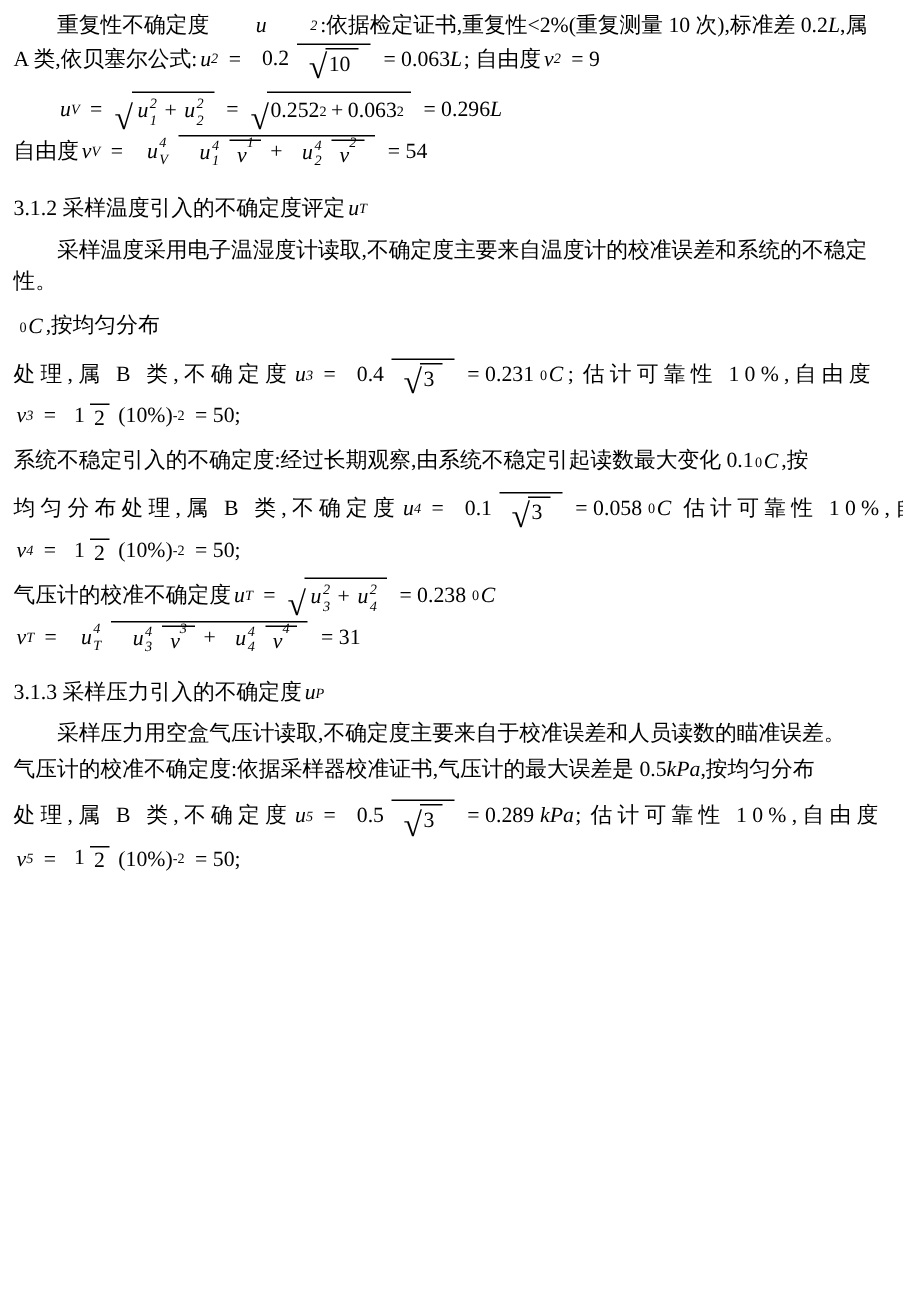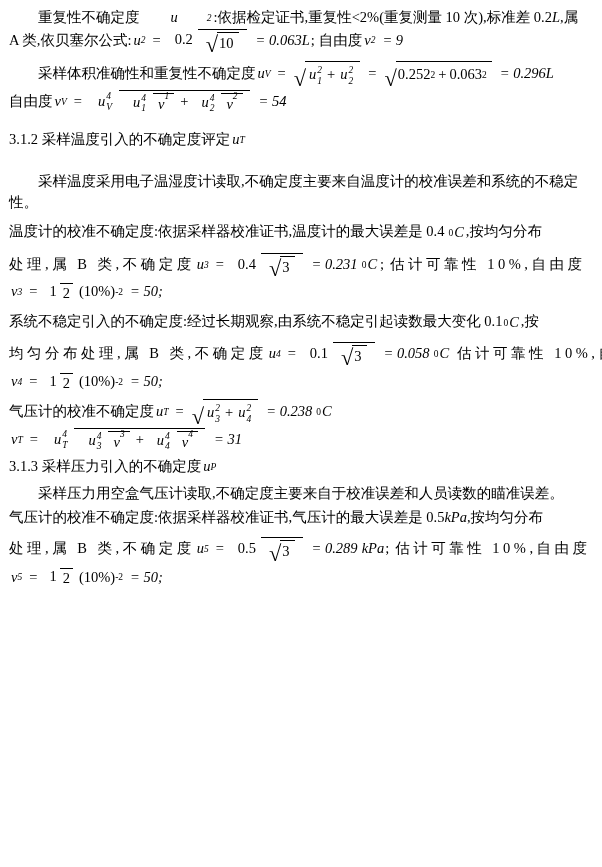--- a/index.html
+++ b/index.html
@@ -13,21 +13,21 @@
   }
   p{ margin:0; }
   .row{ display:flex; align-items:center; white-space:nowrap; }
   .ind{ text-indent:29px; }
   .pind{ padding-left:29px; }
   .mi{ font-style:italic; font-family:"Liberation Serif","DejaVu Serif",serif; }
   sub,sup{ font-size:9.5px; line-height:0; }
   sub.mi,sup.mi{ font-style:italic; }
   .mrow{ display:inline-flex; align-items:center; margin:0 2px; }
   .eq{ margin:0 5px; }
-  .res{ margin-left:5px;font-style:italic; }
+  .res{ margin-left:5px; }
   .semi{ margin-left:1px; }
   
   .frac{ display:inline-flex; flex-direction:row; align-items:center; margin:0 4px; line-height:1.2; text-align:center; }
   .frac>.num{ padding:0 5px 1px; display:inline-flex; align-items:flex-end; justify-content:center; }
   .frac>.den{ border-top:1px solid #000; padding:2px 5px 0; display:inline-flex; align-items:flex-start; justify-content:center; }
   .denrow{ gap:4px; }
   .frac.inner{ margin:0 2px; }
   .frac.half{ margin:0 4px; line-height:1.1; }
   .frac.half>.num,.frac.half>.den{ padding-left:3px; padding-right:3px; }
   
@@ -74,21 +74,20 @@
       <span class="semi">;</span>
     <span style="margin-left:4px">自由度</span>
     <span class="mrow">
         <i class="mi">ν</i>
         <sub class="mi">2</sub>
       </span>
     <span class="res">= 9</span>
   </div>
 
   <div class="row pind" style="margin-top:9px">
-    <span>采样体积准确性和重复性不确定度</span>
     <span class="mrow">
         <i class="mi">u</i>
         <sub class="mi">V</sub>
       </span>
     <span class="eq">=</span>
     <span class="sqrt">
         <span class="sign">√</span>
         <span class="bar">
           <span class="mrow">
             <i class="mi">u</i>
@@ -174,26 +173,26 @@
       </span>
     </span>
     <span class="res">= 54</span>
   </div>
 
   <p style="margin-top:15px"><span>3.1.2</span> <span>采样温度引入的不确定度评定</span><span class="mrow">
         <i class="mi">u</i>
         <sub class="mi">T</sub>
       </span></p>
 
-  <p style="margin-top:20px">
+  <p style="margin-top:6px">
       <span class="ind" style="display:block">采样温度采用电子温湿度计读取,不确定度主要来自温度计的校准误差和系统的不稳定</span>
       <span style="display:block">性。</span>
     </p>
 
-  <p style="margin-top:7px"><span>温度计的校准不确定度:依据采样器校准证书,温度计的最大误差是 0.4</span><span class="mrow degc">
+  <p style="margin-top:7px"><span class="mrow degc">
         <sup>0</sup>
         <i class="mi">C</i>
       </span><span>,按均匀分布</span></p>
 
   <div class="row" style="margin-top:9px">
     <span class="spread">处理,属 B 类,不确定度</span>
     <span class="mrow">
         <i class="mi">u</i>
         <sub class="mi">3</sub>
       </span>
@@ -359,21 +358,21 @@
             <span class="den">
               <i class="mi">ν</i>
               <sub class="mi">4</sub>
             </span>
           </span>
       </span>
     </span>
     <span class="res">= 31</span>
   </div>
 
-  <p style="margin-top:4px"><span>3.1.3</span> <span>采样压力引入的不确定度</span><span class="mrow">
+  <p style="margin-top:14px"><span>3.1.3</span> <span>采样压力引入的不确定度</span><span class="mrow">
         <i class="mi">u</i>
         <sub class="mi">P</sub>
       </span></p>
 
   <p class="ind" style="margin-top:5px"><span>采样压力用空盒气压计读取,不确定度主要来自于校准误差和人员读数的瞄准误差。</span></p>
 
   <p style="margin-top:3px"><span>气压计的校准不确定度:依据采样器校准证书,气压计的最大误差是 0.5</span><i class="mi">kPa</i><span>,按均匀分布</span></p>
 
   <div class="row" style="margin-top:8px">
     <span class="spread">处理,属 B 类,不确定度</span>

